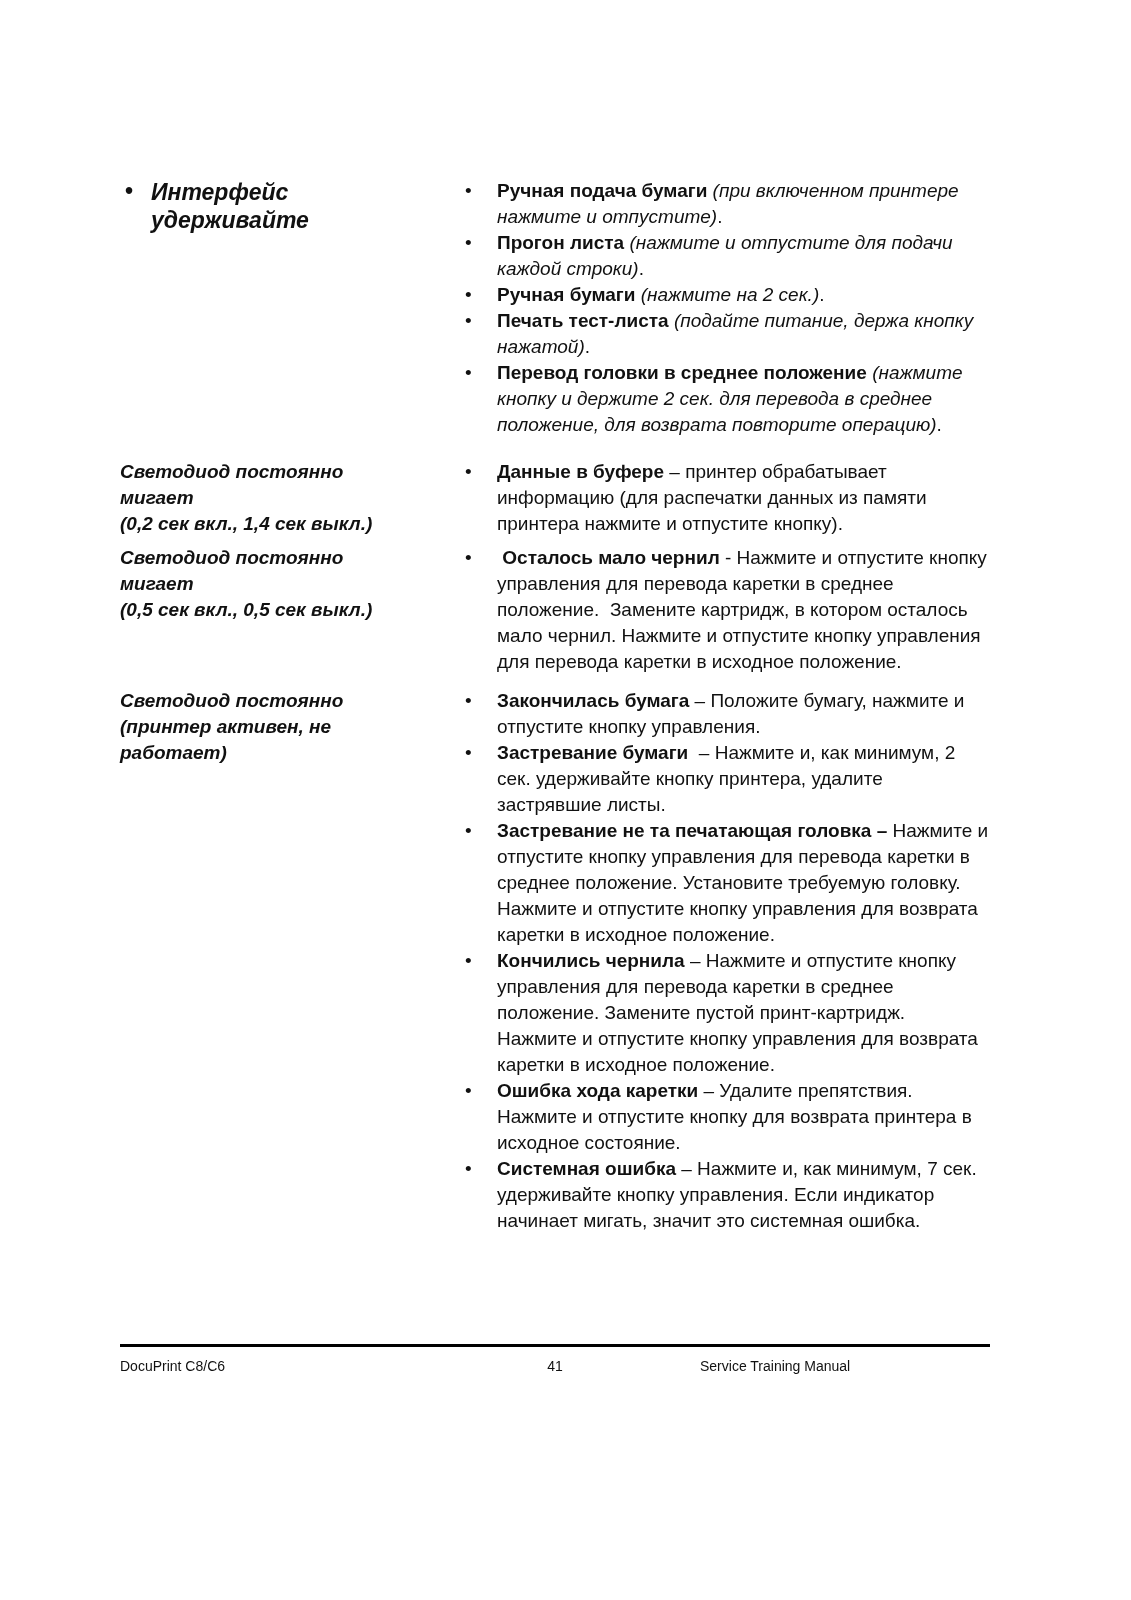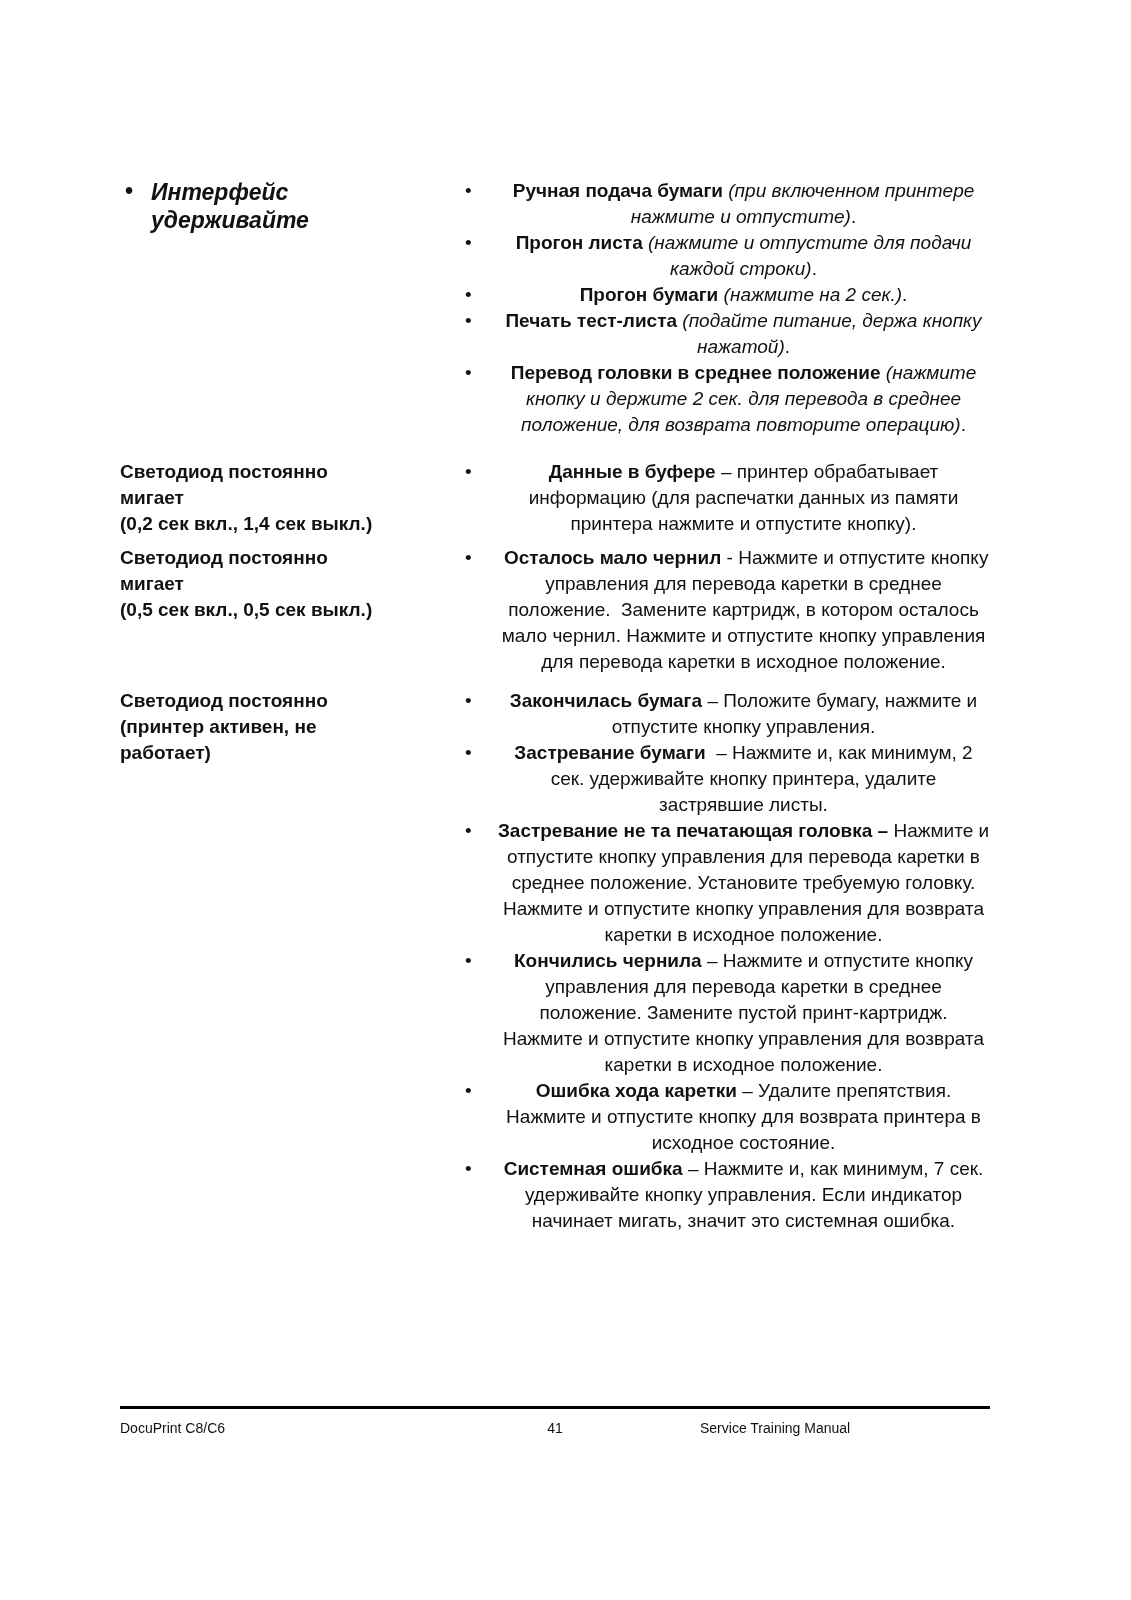--- a/index.html
+++ b/index.html
@@ -43,34 +43,34 @@
     position: relative;
   }
   .st-title .left-bullet {
     position: absolute;
     left: 5px;
     top: -1px;
     font-style: normal;
   }
   .st-sub-bi { font-style: italic; padding-left: 23px; }
   .st-sub-b  { }
-  .st-bi     { }
+  .st-bi     { font-style: italic; }
   .bullet-item {
     display: flex;
     font-size: 19px;
     line-height: 26px;
   }
   .bullet-marker { width: 32px; flex: none; }
-  .bullet-body { flex: 1; min-width: 0; white-space: pre-wrap; text-align: center; }
+  .bullet-body { flex: 1; min-width: 0; white-space: pre-wrap; }
   .seg-b { font-weight: 700; }
   .seg-i { font-style: italic; }
   .footer {
     position: absolute;
     left: 120px;
-    top: 1406px;
+    top: 1344px;
     width: 870px;
   }
   .footer-rule { height: 3px; background: #000000; }
   .footer-row {
     display: flex;
     margin-top: 11px;
     font-size: 14px;
     color: #111111;
   }
   .footer-left  { flex: 1; text-align: left; }
@@ -91,21 +91,21 @@
           <div class="bullet-item">
             <span class="bullet-marker">•</span>
             <span class="bullet-body"><span class="seg-b ">Ручная подача бумаги </span><span class="seg-i">(при включенном принтере нажмите и отпустите)</span><span class="">.</span></span>
           </div>
           <div class="bullet-item">
             <span class="bullet-marker">•</span>
             <span class="bullet-body"><span class="seg-b ">Прогон листа </span><span class="seg-i">(нажмите и отпустите для подачи каждой строки)</span><span class="">.</span></span>
           </div>
           <div class="bullet-item">
             <span class="bullet-marker">•</span>
-            <span class="bullet-body"><span class="seg-b ">Прогон бумаги </span><span class="seg-i">(нажмите на 2 сек.)</span><span class="">.</span></span>
+            <span class="bullet-body"><span class="seg-b ">Ручная бумаги </span><span class="seg-i">(нажмите на 2 сек.)</span><span class="">.</span></span>
           </div>
           <div class="bullet-item">
             <span class="bullet-marker">•</span>
             <span class="bullet-body"><span class="seg-b ">Печать тест-листа </span><span class="seg-i">(подайте питание, держа кнопку нажатой)</span><span class="">.</span></span>
           </div>
           <div class="bullet-item">
             <span class="bullet-marker">•</span>
             <span class="bullet-body"><span class="seg-b ">Перевод головки в среднее положение </span><span class="seg-i">(нажмите кнопку и держите 2 сек. для перевода в среднее положение, для возврата повторите операцию)</span><span class="">.</span></span>
           </div>
         </div>

